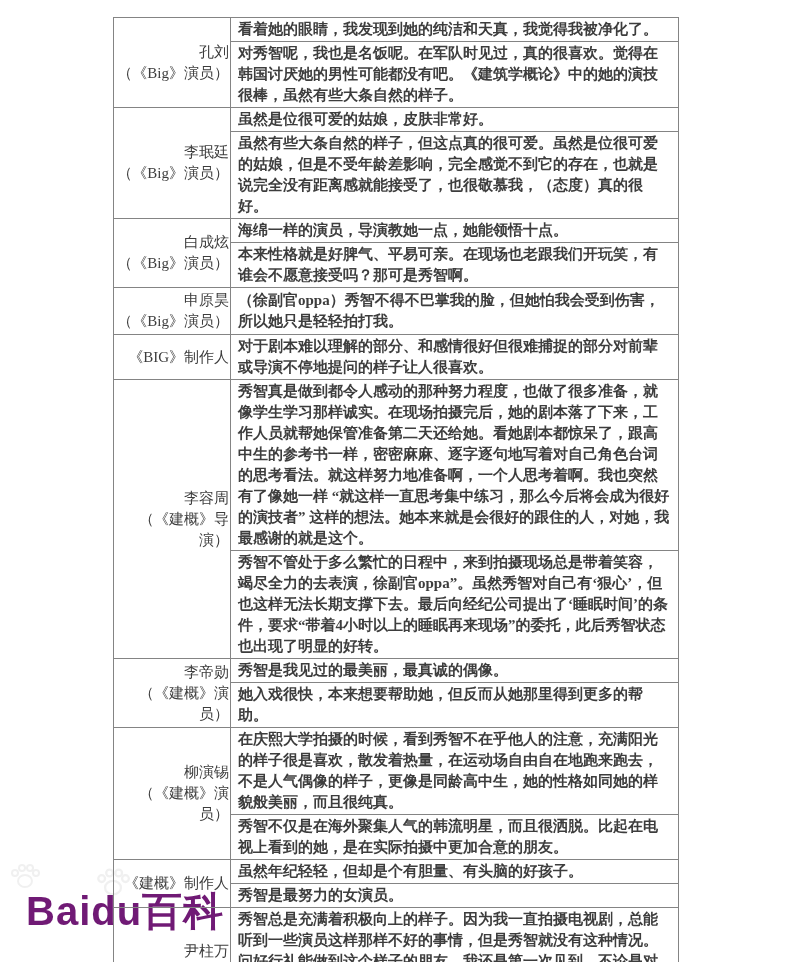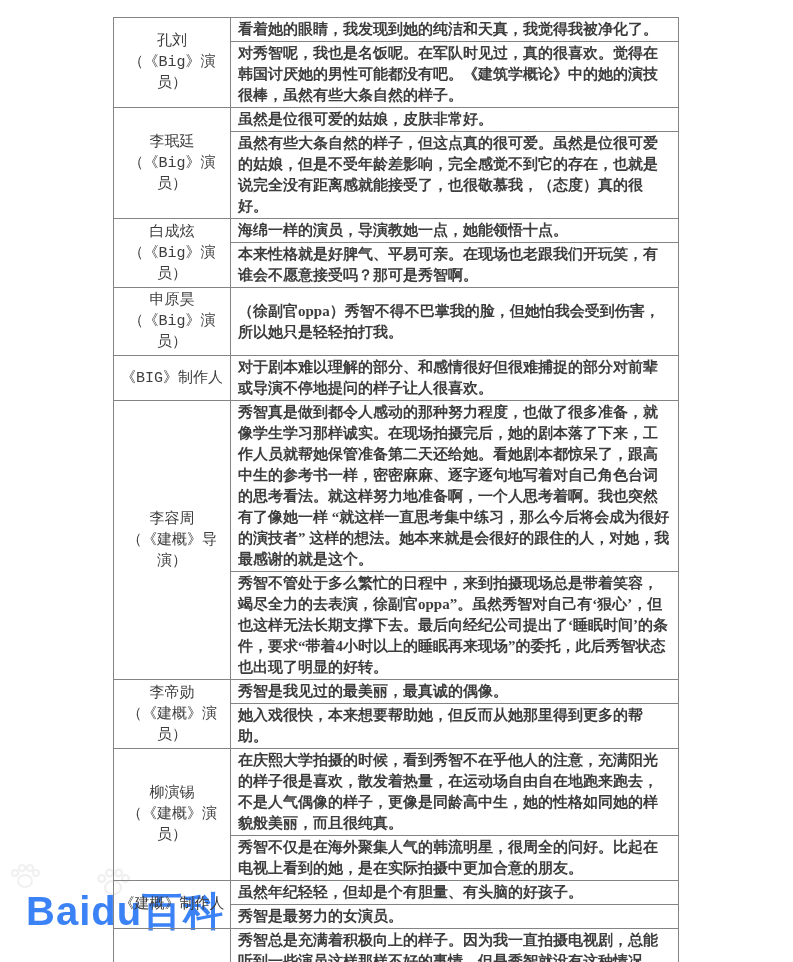--- a/index.html
+++ b/index.html
@@ -10,21 +10,21 @@
     position:relative;
     overflow:hidden;
   }
   .page{position:relative;width:793px;height:962px;}
 
   
   .watermark{
     position:absolute;
     left:26px;top:884px;
     z-index:0;
-    color:#3b82f6;
+    color:#701a75;
     font-family:"Liberation Sans","DejaVu Sans",sans-serif;
     font-weight:bold;
     font-size:40px;
     letter-spacing:1px;
     user-select:none;
     white-space:nowrap;
   }
   .paw{position:absolute;z-index:0;opacity:.55;}
   .paw1{left:10px;top:862px;}
   .paw2{left:96px;top:866px;}
@@ -42,24 +42,23 @@
   table.doc-table td{
     border:1px solid #848484;
     font-size:15px;
     line-height:21px;
     color:#3d3d3d;
     vertical-align:middle;
     word-break:break-all;
   }
   td.name-cell{
     width:114px;
-    text-align:center;
+    text-align:right;
     white-space:pre-line;
     padding:2px 1px;
-    font-family:Liberation Mono, monospace;
   }
   td.quote-cell{
     padding:1px 7px;
     text-align:left;
     font-weight:bold;
   }
 </style>
 </head>
 <body>
 
@@ -143,21 +142,21 @@
     <tr>
       <td class="quote-cell">她入戏很快，本来想要帮助她，但反而从她那里得到更多的帮助。</td>
     </tr>
 
     <tr>
       <td class="name-cell" rowspan="2">柳演锡
 （《建概》演员）</td>
       <td class="quote-cell">在庆熙大学拍摄的时候，看到秀智不在乎他人的注意，充满阳光的样子很是喜欢，散发着热量，在运动场自由自在地跑来跑去，不是人气偶像的样子，更像是同龄高中生，她的性格如同她的样貌般美丽，而且很纯真。</td>
     </tr>
     <tr>
-      <td class="quote-cell">秀智不仅是在海外聚集人气的韩流明星，很周全的问好。比起在电视上看到的她，是在实际拍摄中更加合意的朋友。</td>
+      <td class="quote-cell">秀智不仅是在海外聚集人气的韩流明星，而且很洒脱。比起在电视上看到的她，是在实际拍摄中更加合意的朋友。</td>
     </tr>
 
     <tr>
       <td class="name-cell" rowspan="2">《建概》制作人</td>
       <td class="quote-cell">虽然年纪轻轻，但却是个有胆量、有头脑的好孩子。</td>
     </tr>
     <tr>
       <td class="quote-cell">秀智是最努力的女演员。</td>
     </tr>
 

